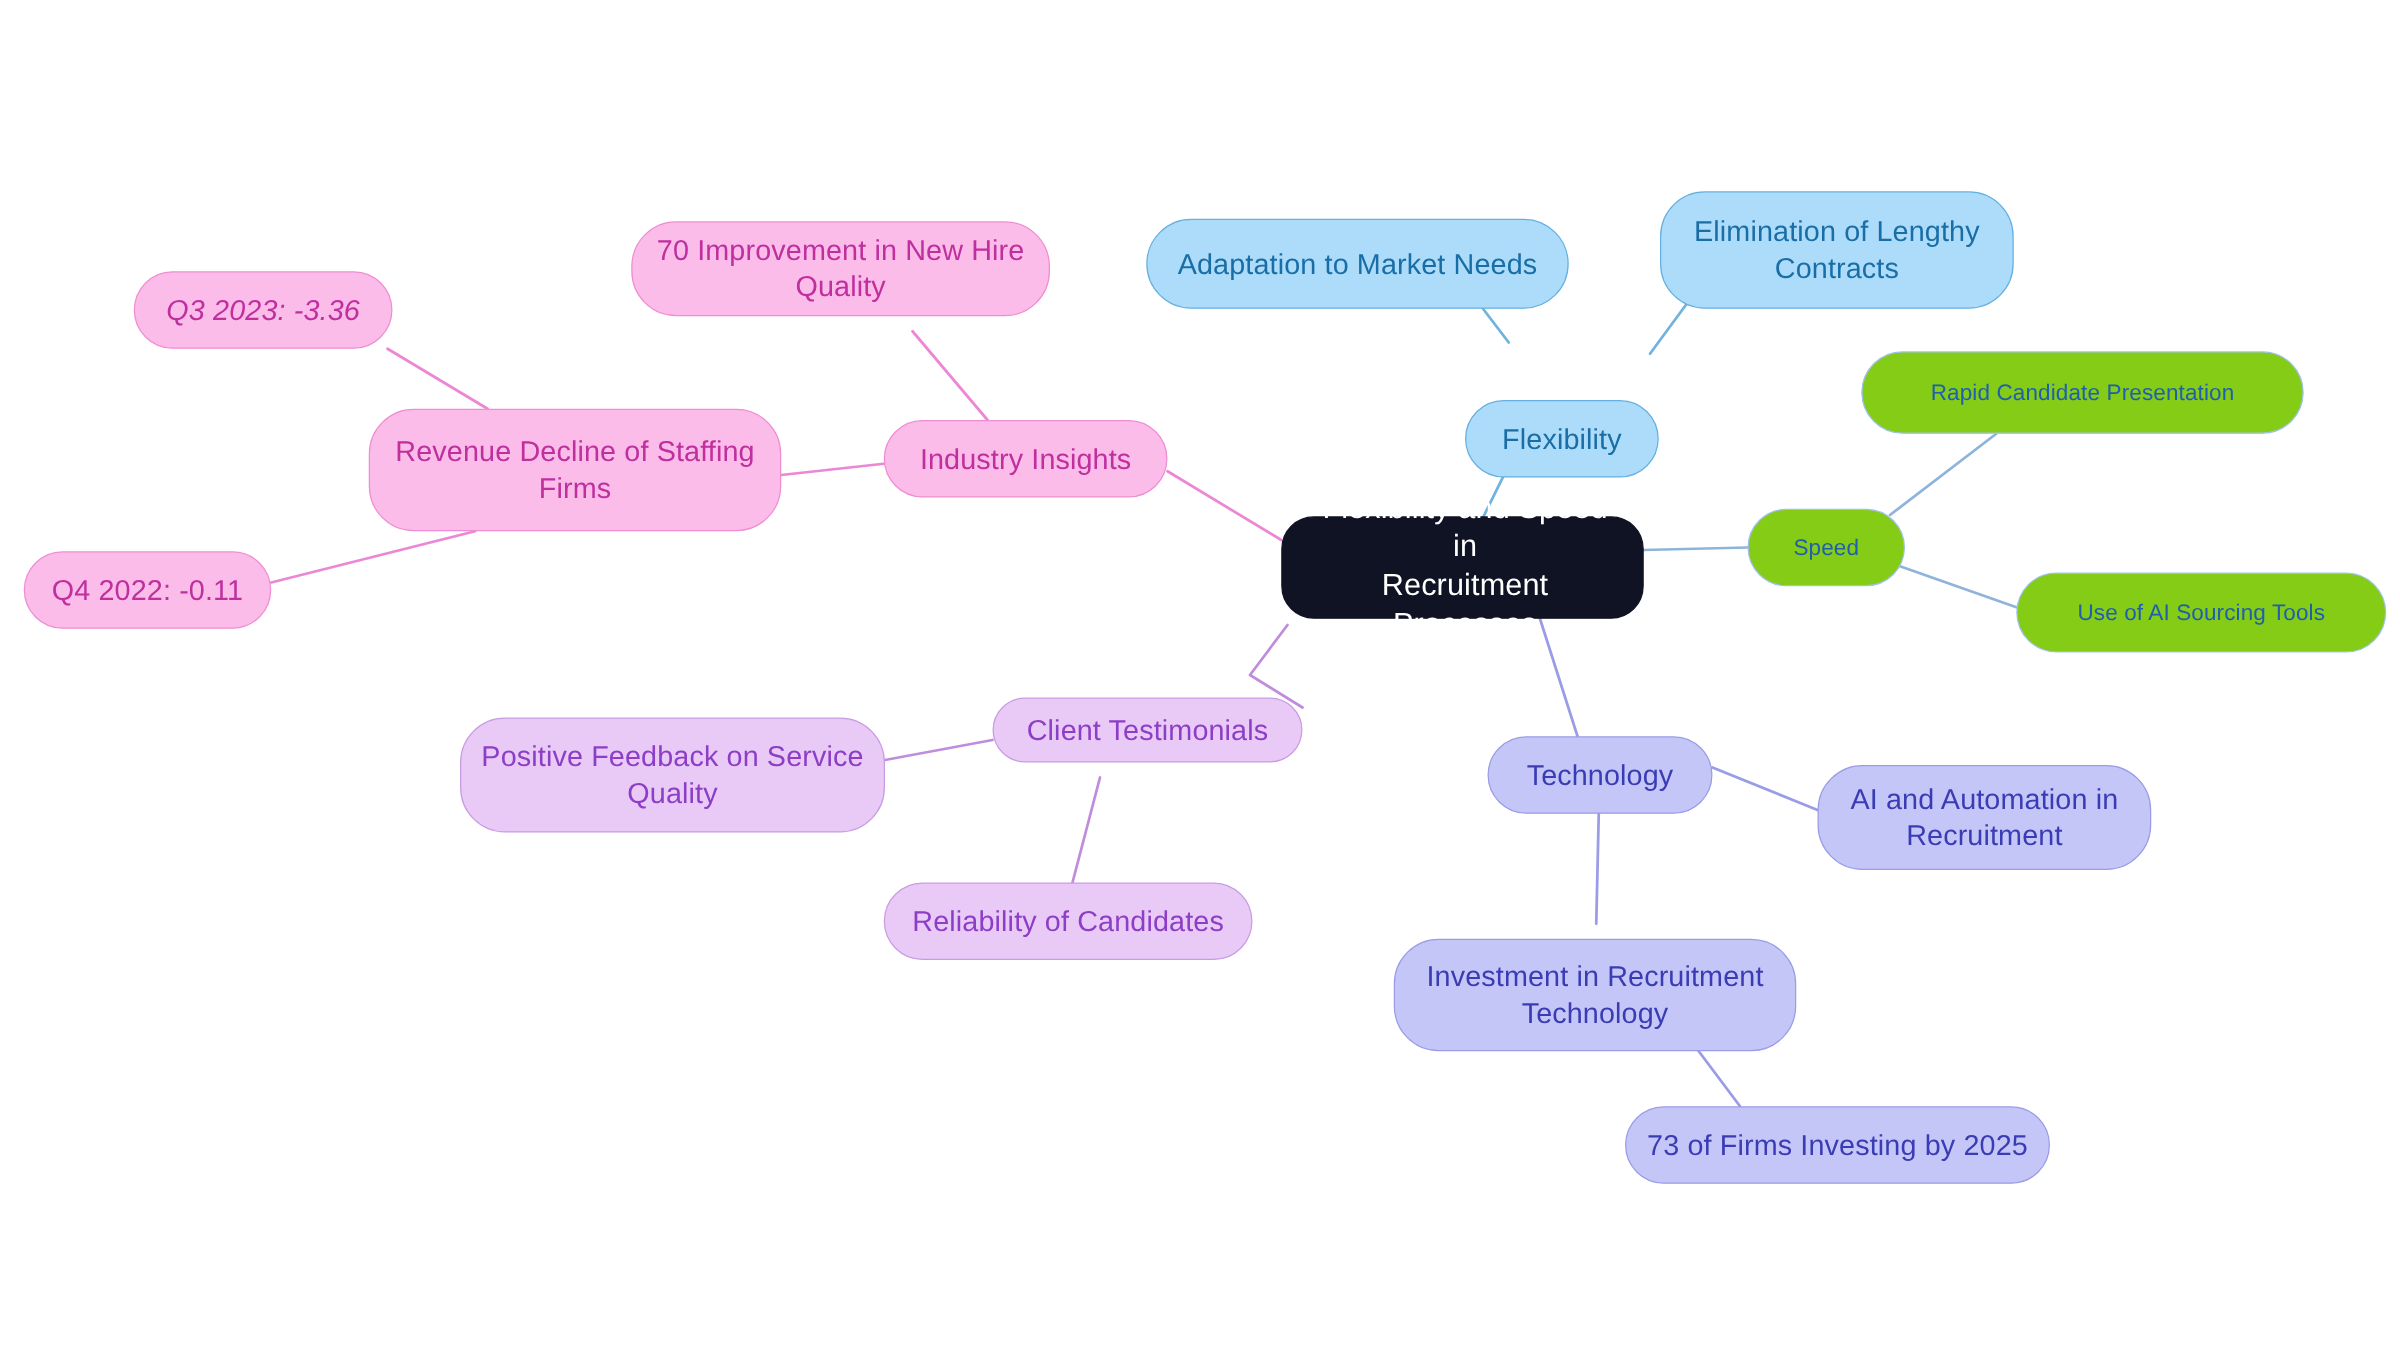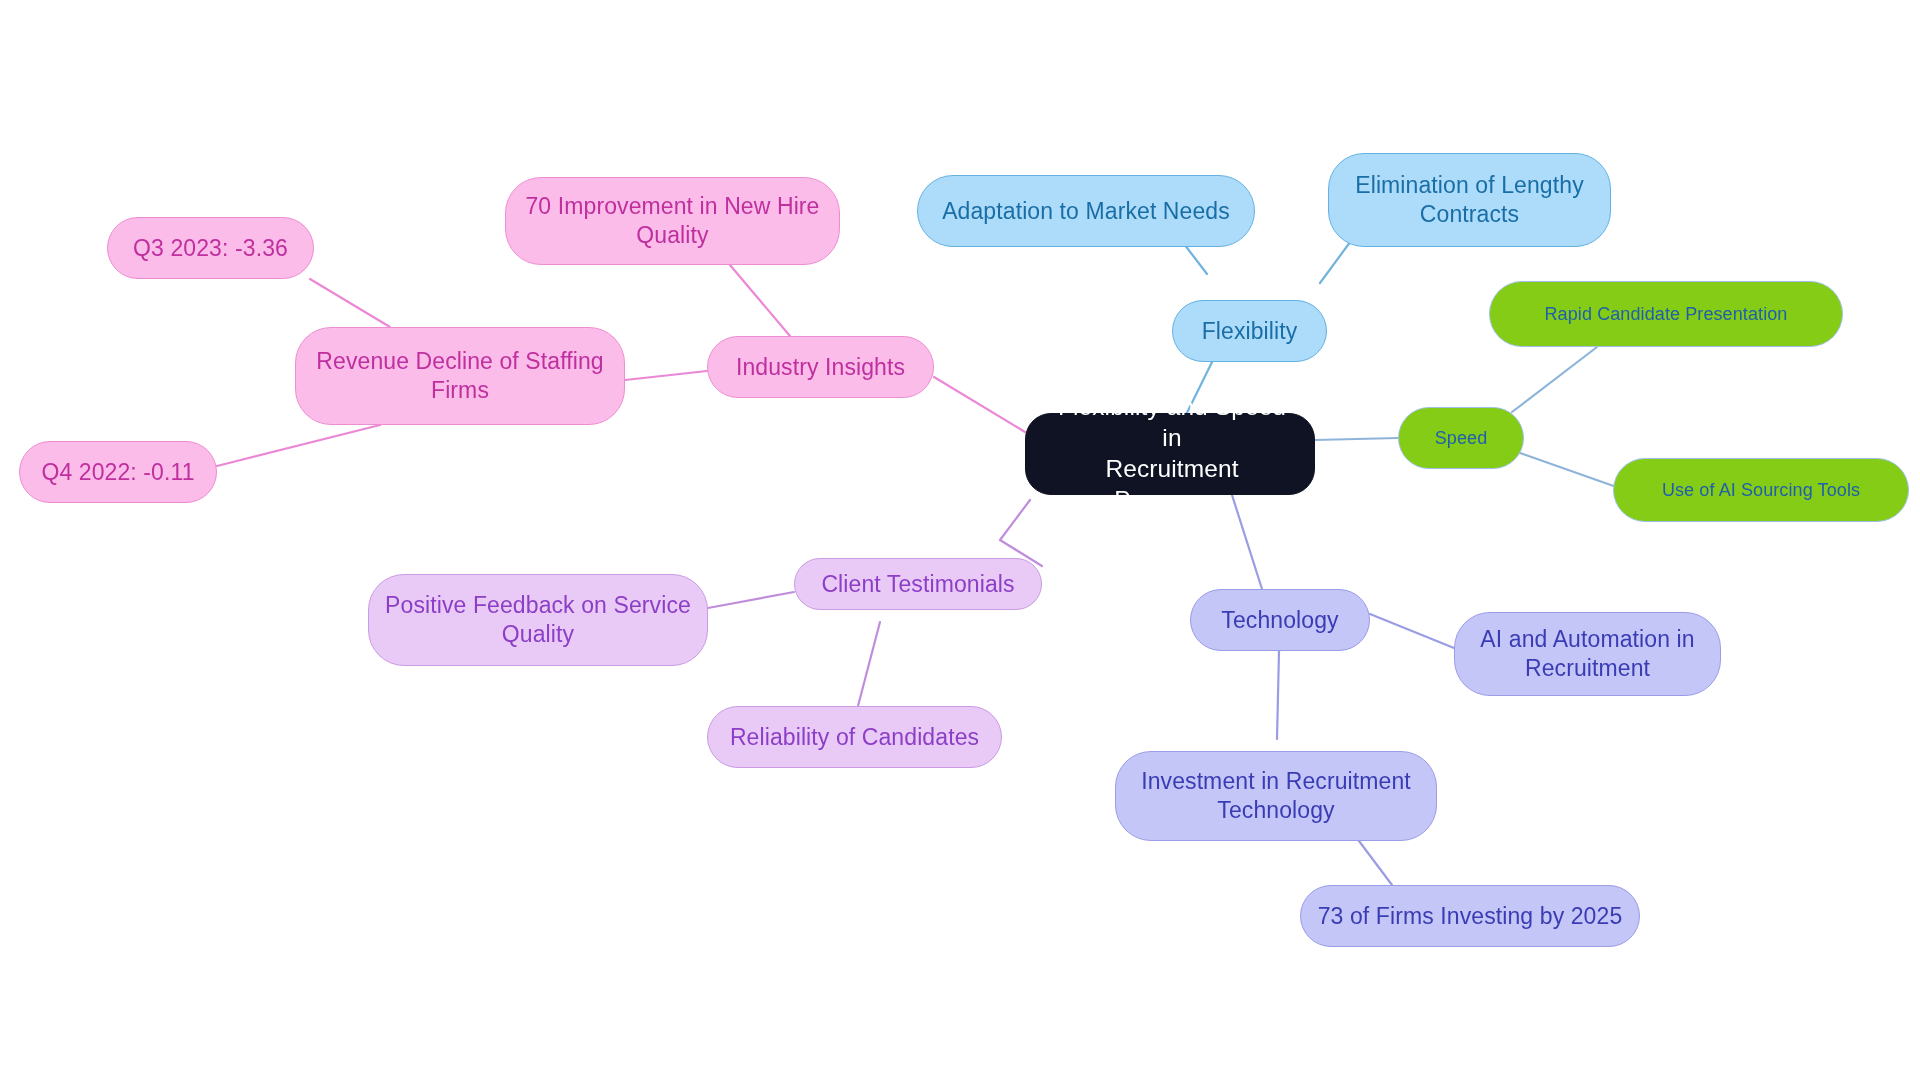--- a/index.html
+++ b/index.html
@@ -106,38 +106,38 @@
       <path d="M 880 622 L 858 706" stroke="#c08ddd" stroke-width="2.2" fill="none" stroke-linecap="round" stroke-linejoin="round"></path>
       <path d="M 1025 432 L 934 377" stroke="#ec87d6" stroke-width="2.2" fill="none" stroke-linecap="round" stroke-linejoin="round"></path>
       <path d="M 790 336 L 730 265" stroke="#ec87d6" stroke-width="2.2" fill="none" stroke-linecap="round" stroke-linejoin="round"></path>
       <path d="M 707 371 L 625 380" stroke="#ec87d6" stroke-width="2.2" fill="none" stroke-linecap="round" stroke-linejoin="round"></path>
       <path d="M 390 327 L 310 279" stroke="#ec87d6" stroke-width="2.2" fill="none" stroke-linecap="round" stroke-linejoin="round"></path>
       <path d="M 380 425 L 217 466" stroke="#ec87d6" stroke-width="2.2" fill="none" stroke-linecap="round" stroke-linejoin="round"></path>
     </svg>
   <div id="nodes">
       <div class="node root" style="left: 1025px; top: 413px; width: 290px; height: 82px;"><span>Flexibility and Speed in
 Recruitment Processes</span></div>
-      <div class="node blue-mid" style="left: 1172px; top: 268px; width: 155px; height: 62px; text-align: right;"><span>Flexibility</span></div>
+      <div class="node blue-mid" style="left: 1172px; top: 288px; width: 155px; height: 62px; text-align: right;"><span>Flexibility</span></div>
       <div class="node blue-mid" style="left: 917px; top: 143px; width: 338px; height: 72px;"><span>Adaptation to Market Needs</span></div>
       <div class="node blue-mid" style="left: 1328px; top: 121px; width: 283px; height: 94px;"><span>Elimination of Lengthy
 Contracts</span></div>
       <div class="node blue-light" style="left: 1398px; top: 407px; width: 126px; height: 62px;"><span>Speed</span></div>
       <div class="node blue-light" style="left: 1489px; top: 281px; width: 354px; height: 66px;"><span>Rapid Candidate Presentation</span></div>
       <div class="node blue-light" style="left: 1613px; top: 458px; width: 296px; height: 64px;"><span>Use of AI Sourcing Tools</span></div>
       <div class="node periwinkle" style="left: 1190px; top: 589px; width: 180px; height: 62px;"><span>Technology</span></div>
       <div class="node periwinkle" style="left: 1454px; top: 612px; width: 267px; height: 84px;"><span>AI and Automation in
 Recruitment</span></div>
       <div class="node periwinkle" style="left: 1115px; top: 739px; width: 322px; height: 90px; margin-top: 12px;"><span>Investment in Recruitment
 Technology</span></div>
       <div class="node periwinkle" style="left: 1300px; top: 885px; width: 340px; height: 62px;"><span>73 of Firms Investing by 2025</span></div>
       <div class="node violet" style="left: 794px; top: 558px; width: 248px; height: 52px;"><span>Client Testimonials</span></div>
       <div class="node violet" style="left: 368px; top: 574px; width: 340px; height: 92px;"><span>Positive Feedback on Service
 Quality</span></div>
       <div class="node violet" style="left: 707px; top: 706px; width: 295px; height: 62px;"><span>Reliability of Candidates</span></div>
       <div class="node pink" style="left: 707px; top: 336px; width: 227px; height: 62px; text-align: center;"><span>Industry Insights</span></div>
-      <div class="node pink" style="left: 505px; top: 177px; width: 335px; height: 88px;"><span>70 Improvement in New Hire
+      <div class="node pink" style="left: 505px; top: 177px; width: 335px; height: 76px;"><span>70 Improvement in New Hire
 Quality</span></div>
       <div class="node pink" style="left: 295px; top: 327px; width: 330px; height: 98px;"><span>Revenue Decline of Staffing
 Firms</span></div>
-      <div class="node pink" style="left: 107px; top: 217px; width: 207px; height: 62px;"><span>Q3 2023: -3.36</span></div>
+      <div class="node pink" style="left: 107px; top: 217px; width: 207px; height: 62px; font-style: italic;"><span>Q3 2023: -3.36</span></div>
       <div class="node pink" style="left: 19px; top: 441px; width: 198px; height: 62px;"><span>Q4 2022: -0.11</span></div>
     </div>
 </div>
 
 </body></html>

